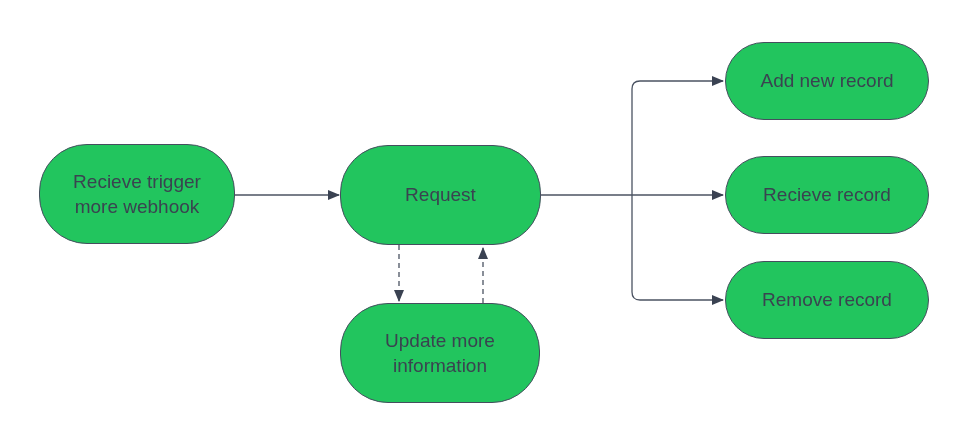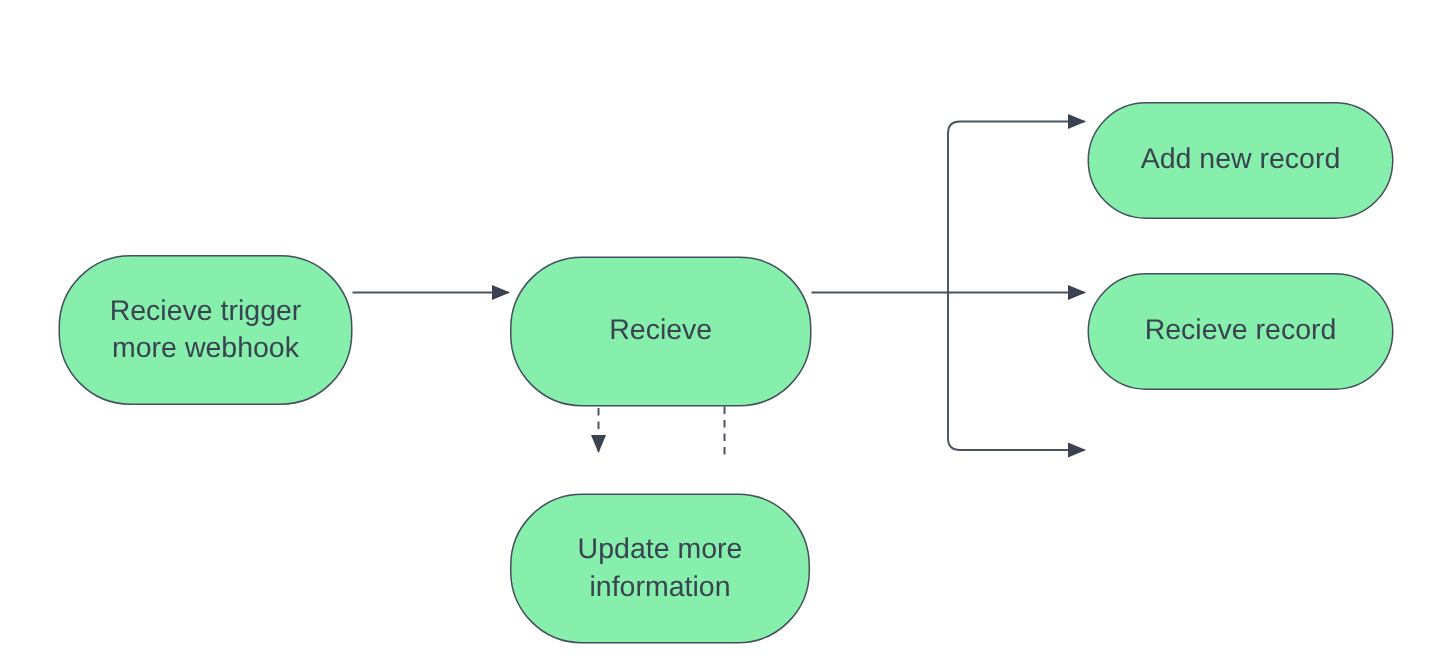--- a/index.html
+++ b/index.html
@@ -30,27 +30,26 @@
   .edge--dashed {
     stroke-dasharray: 5 4;
   }
   .node {
     position: absolute;
     box-sizing: border-box;
     display: flex;
     align-items: center;
     justify-content: center;
     text-align: center;
-    background: #86efac;
+    background: #22c55e;
     border: 1px solid #454e5e;
     color: #3a4350;
     font-size: 19px;
     line-height: 1.32;
     padding: 0 20px;
-    margin-top: 26px;
   }
   .node--lg { border-radius: 48px; }
   .node--sm { border-radius: 39px; }
 </style>
 </head>
 <body>
 
 <div class="canvas">
 
   <svg class="edges" viewBox="0 0 965 445" xmlns="http://www.w3.org/2000/svg">
@@ -71,29 +70,32 @@
     <path class="edge edge--dashed" d="M 399 245 L 399 301" marker-end="url(#arrowhead)"></path>
 
     <path class="edge edge--dashed" d="M 483 303 L 483 248" marker-end="url(#arrowhead)"></path>
   </svg>
 
   <div class="node node--lg" style="left:39px; top:144px; width:196px; height:100px;">
     <span>Recieve trigger more webhook</span>
   </div>
 
   <div class="node node--lg" style="left:340px; top:145px; width:201px; height:100px;">
-    <span>Recieve</span>
+    <span>Request</span>
   </div>
 
   <div class="node node--lg" style="left:340px; top:303px; width:200px; height:100px;">
     <span>Update more information</span>
   </div>
 
   <div class="node node--sm" style="left:725px; top:42px; width:204px; height:78px;">
     <span>Add new record</span>
   </div>
 
   <div class="node node--sm" style="left:725px; top:156px; width:204px; height:78px;">
     <span>Recieve record</span>
   </div>
 
+  <div class="node node--sm" style="left:725px; top:261px; width:204px; height:78px;">
+    <span>Remove record</span>
+  </div>
 
 </div>
 
 </body></html>

